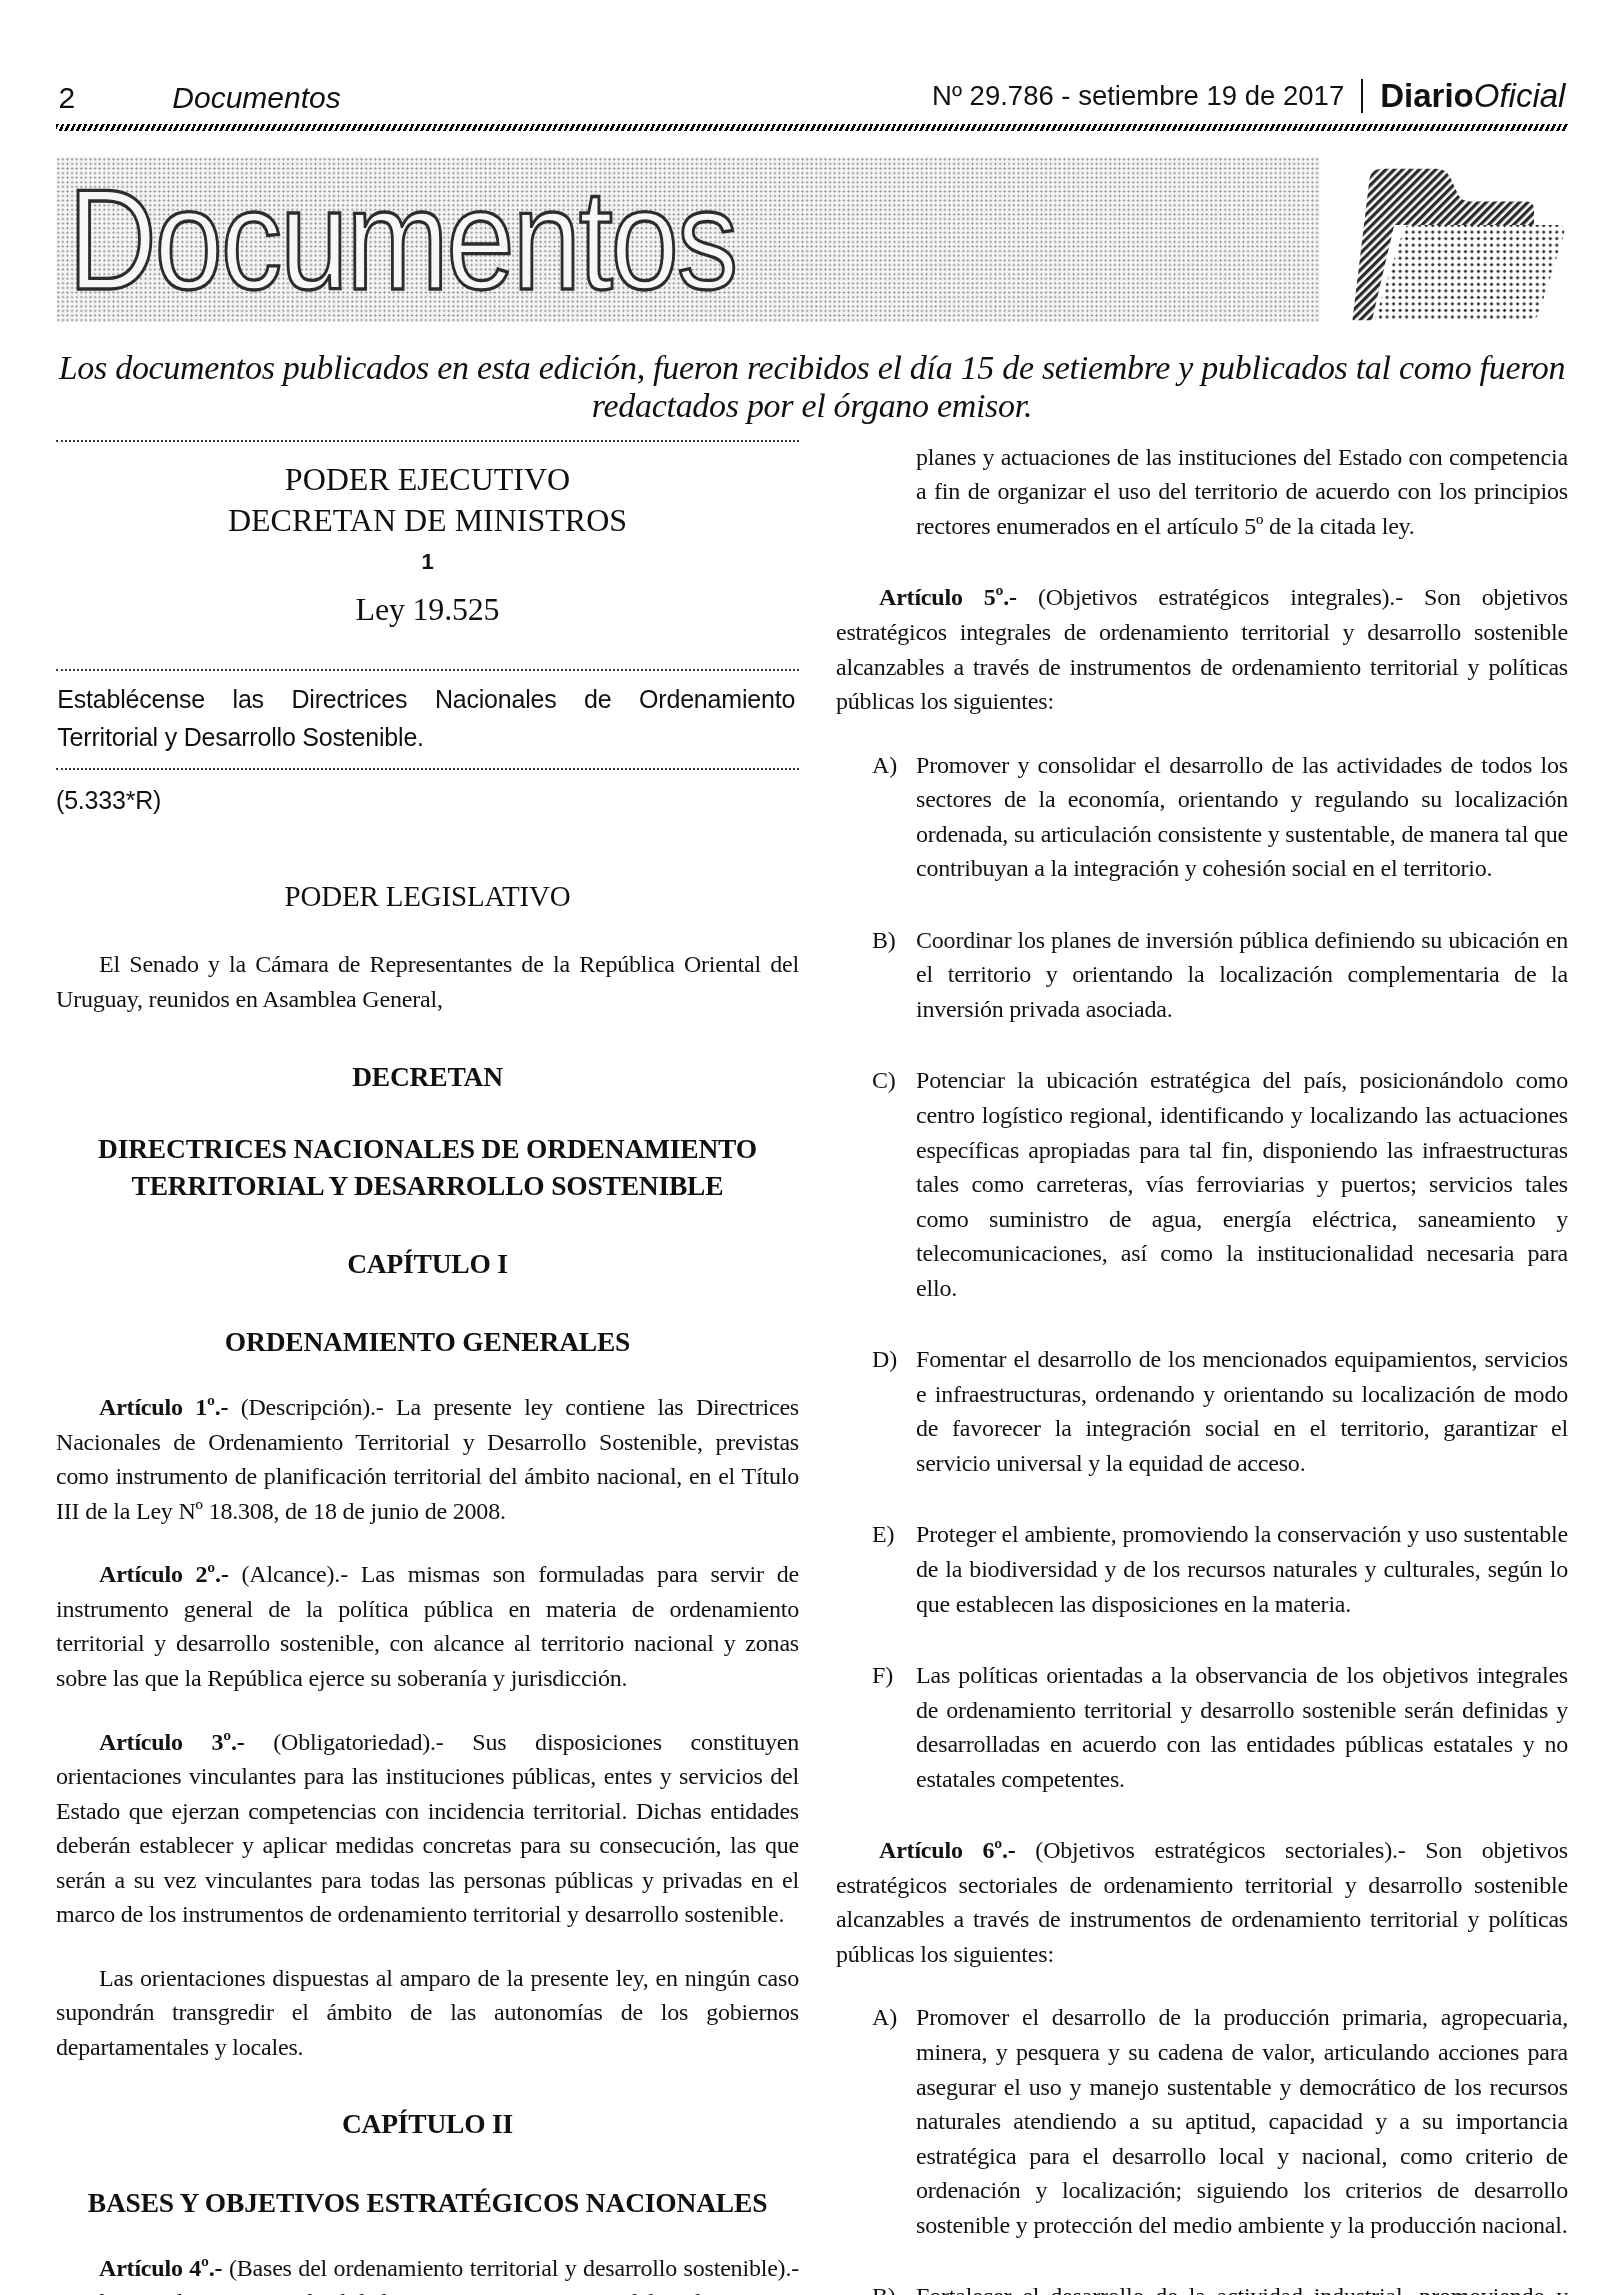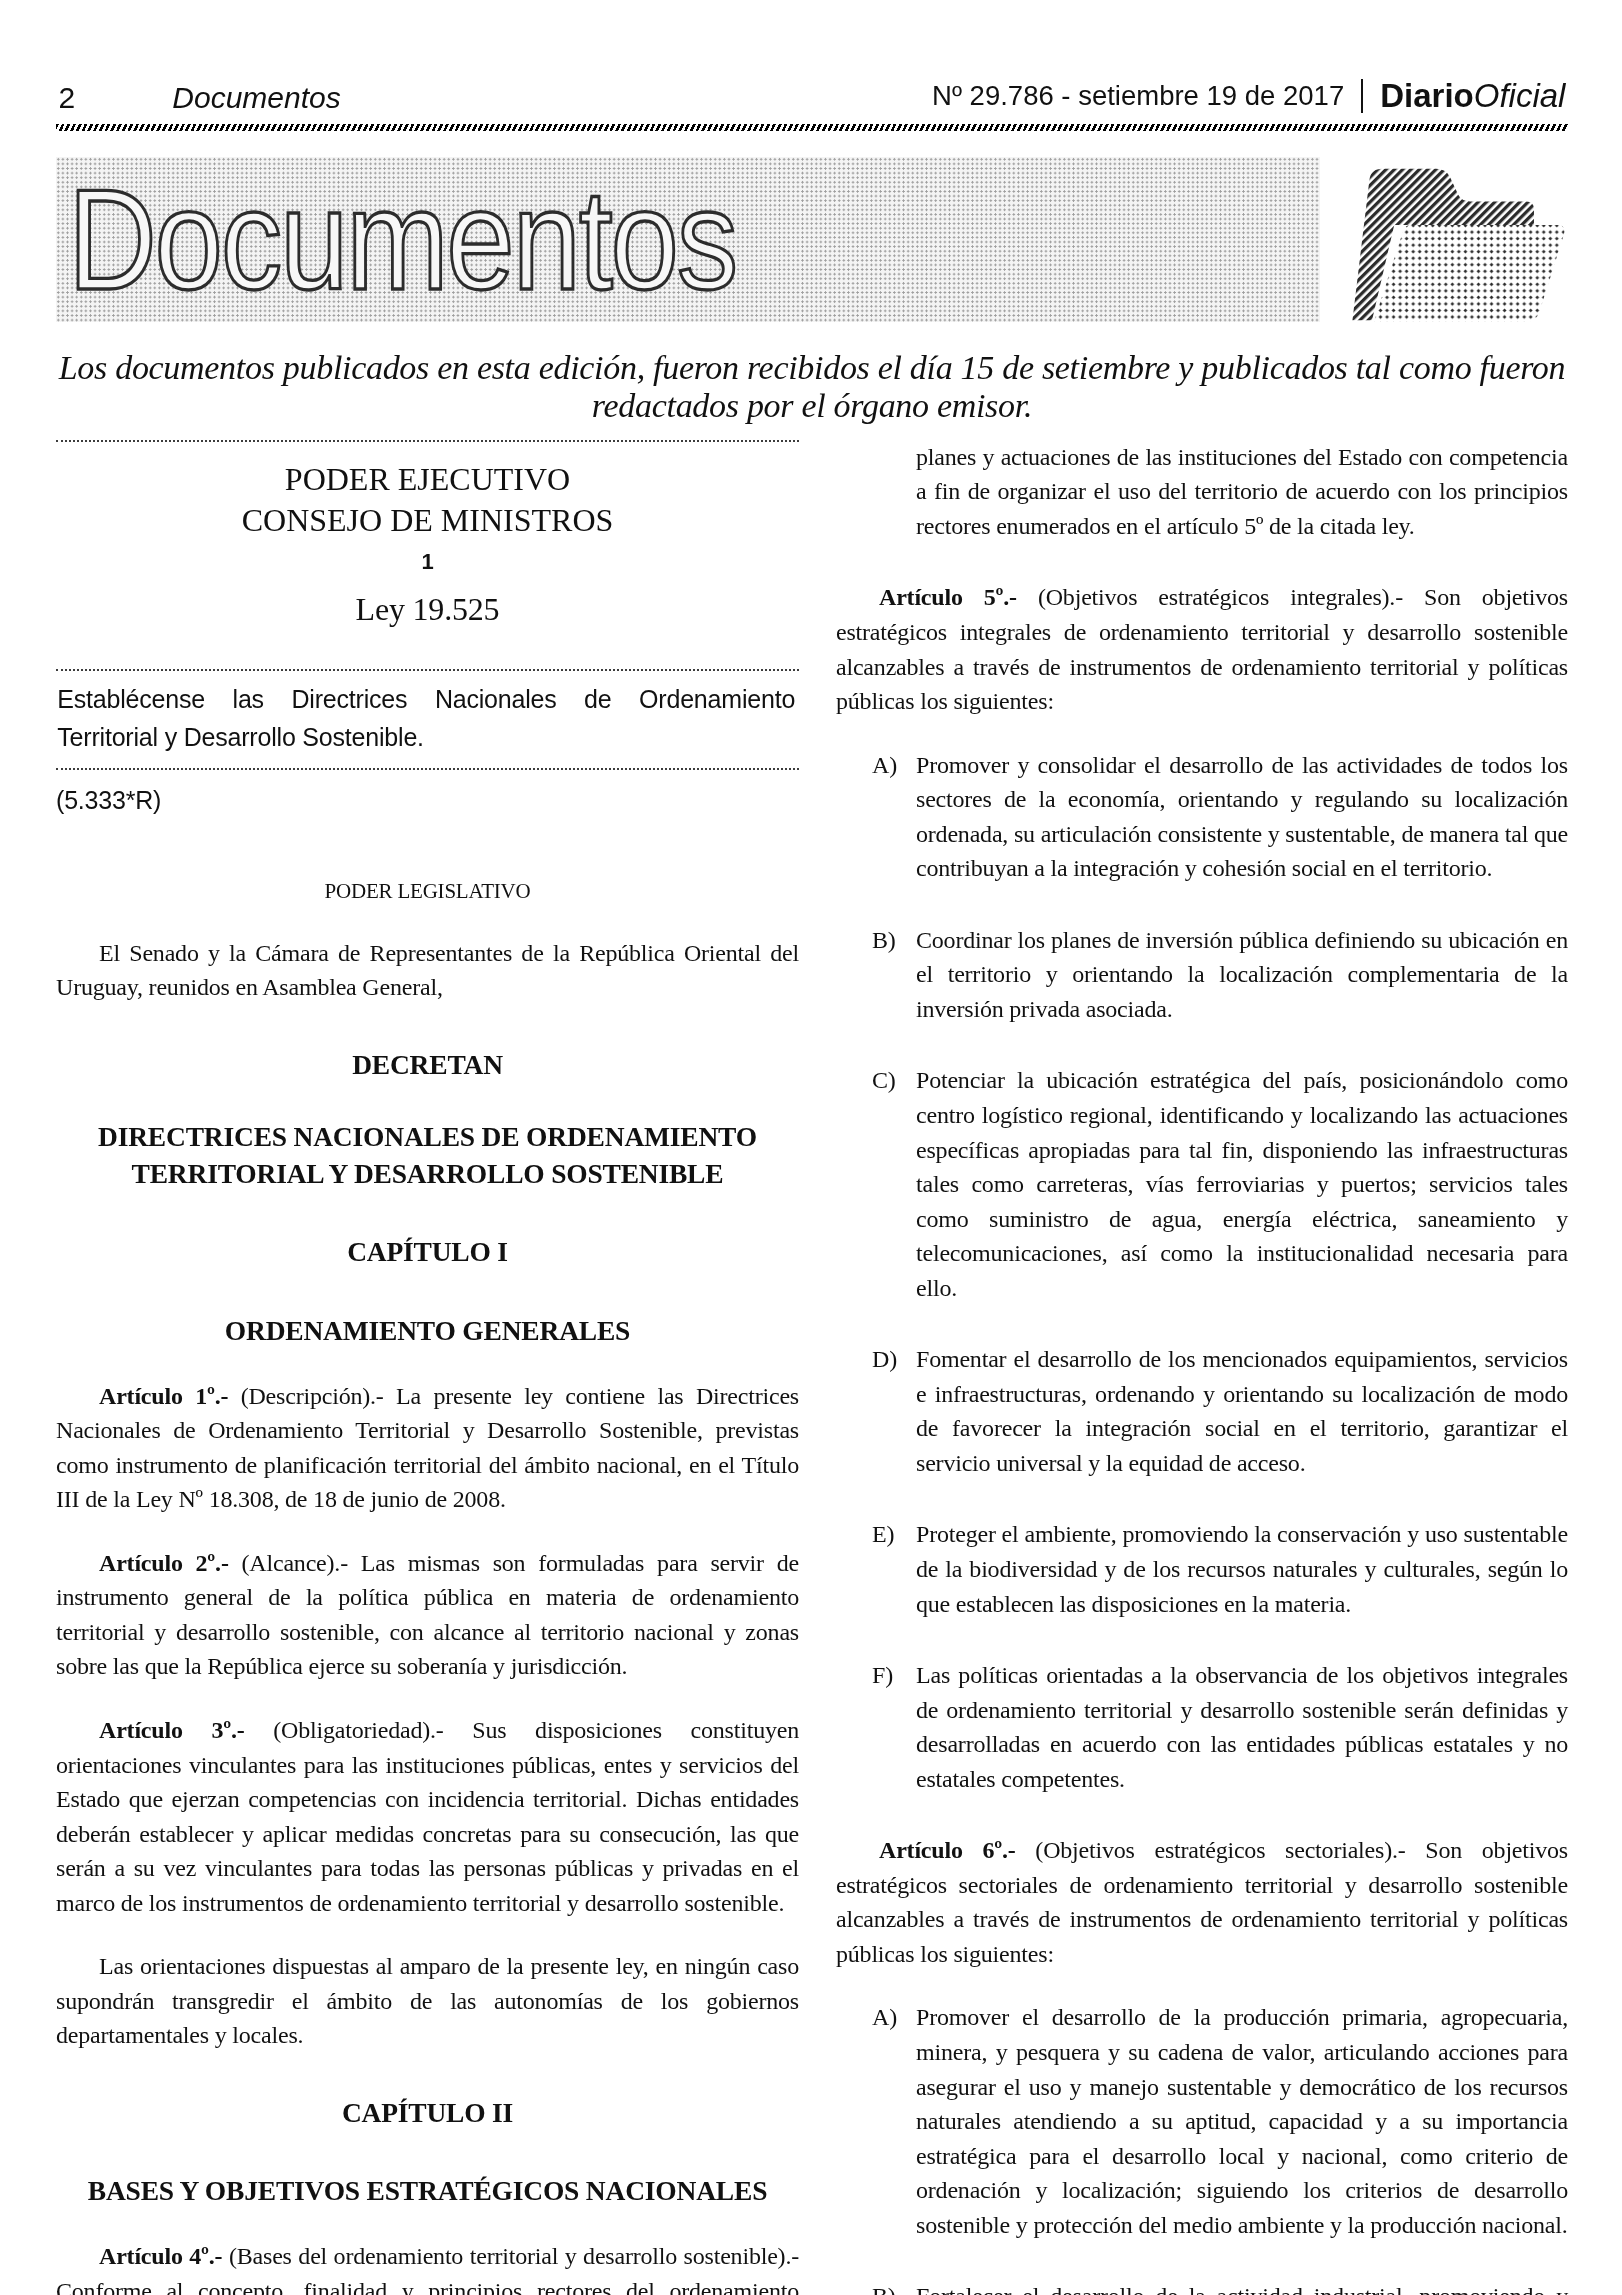--- a/index.html
+++ b/index.html
@@ -67,21 +67,21 @@
   .doc-number { font-family:"Liberation Sans", sans-serif; font-weight:bold; font-size:22px; text-align:center; margin-top:3.9px; }
   .law-title { font-size:32px; font-weight:normal; text-align:center; margin:8px 0 37px 0; }
 
   .summary {
     font-family:"Liberation Sans", sans-serif;
     font-size:25px; line-height:1.5; text-align:justify;
     padding:10.5px 3.9px 11.8px 1.3px;
   }
   .ref { font-family:"Liberation Sans", sans-serif; font-size:25px; margin-top:11.8px; }
 
-  .center-heading { font-size:21px; font-weight:normal; text-align:center; margin:58px 0 30px 0; }
+  .center-heading { font-size:29px; font-weight:normal; text-align:center; margin:58px 0 30px 0; }
   .bold-heading { font-size:27.5px; font-weight:bold; text-align:center; margin:41px 0 30px 0; line-height:1.35; }
   .bold-heading.tight { margin-top:35px; }
 
   .para { text-align:justify; margin-bottom:29px; }
   .indent { text-indent:43px; }
   .article b { font-weight:bold; }
 
   .item { position:relative; padding-left:80px; text-align:justify; margin-bottom:37px; }
   .item-label { position:absolute; left:36px; top:0; }
   .continuation { padding-left:80px; text-align:justify; margin-bottom:37px; }
@@ -126,21 +126,21 @@
     </div>
   </div>
 
   <div class="notice">Los documentos publicados en esta edición, fueron recibidos el día 15 de setiembre y publicados tal como fueron redactados por el órgano emisor.</div>
 
   <div class="columns">
 
     <div class="col col-left">
       <hr class="dotted-rule rule-top">
       <h2 class="org-heading">PODER EJECUTIVO</h2>
-      <h2 class="org-heading">CONSEJO DE MINISTROS</h2>
+      <h2 class="org-heading">DECRETAN DE MINISTROS</h2>
       <div class="doc-number">1</div>
       <h2 class="law-title">Ley 19.525</h2>
 
       <hr class="dotted-rule">
       <p class="summary">Establécense las Directrices Nacionales de Ordenamiento Territorial y Desarrollo Sostenible.</p>
       <hr class="dotted-rule">
       <p class="ref">(5.333*R)</p>
 
       <h3 class="center-heading">PODER LEGISLATIVO</h3>
 

